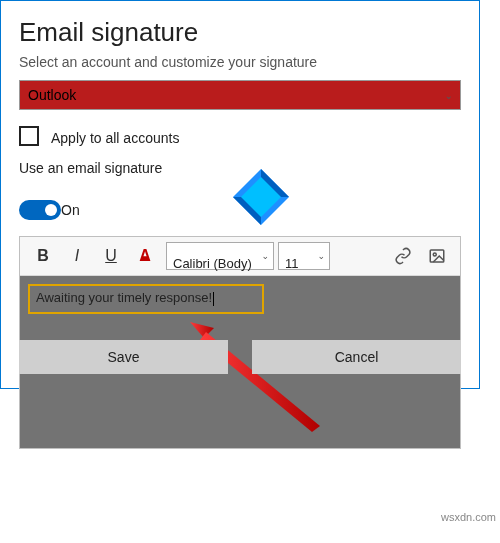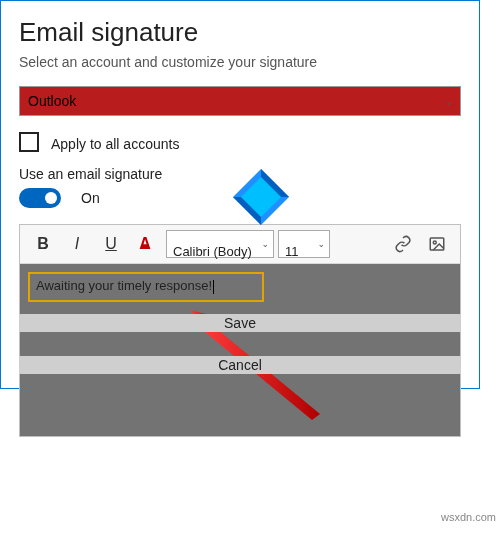--- a/index.html
+++ b/index.html
@@ -23,21 +23,21 @@
     background: #fff;
   }
   h1 {
     font-size: 26px;
     font-weight: 400;
     margin: 0 0 6px 0;
     color: #222;
   }
   .subtitle {
     color: #555;
-    margin: 0 0 16px 0;
+    margin: 0 0 10px 0;
   }
   .select-wrap {
     position: relative;
     width: 100%;
     margin-bottom: 16px;
   }
   .select {
     width: 100%;
     border: 1px solid #999;
     padding: 6px 28px 6px 8px;
@@ -62,27 +62,27 @@
     margin-bottom: 14px;
   }
   .checkbox {
     width: 20px;
     height: 20px;
     border: 2px solid #222;
     background: #fff;
     cursor: pointer;
   }
   .toggle-label {
-    margin-bottom: 6px;
+    margin-bottom: 24px;
     color: #222;
   }
   .toggle-row {
     display: flex;
     align-items: center;
-    gap: 20px;
+    gap: 0;
     margin-bottom: 16px;
   }
   .toggle {
     width: 42px;
     height: 20px;
     border-radius: 10px;
     background: #0067c0;
     position: relative;
     cursor: pointer;
   }
@@ -195,21 +195,20 @@
     height: 3px;
     background: #c00000;
   }
   .button-row {
     position: absolute;
     left: 18px;
     right: 18px;
     bottom: 14px;
     display: flex;
     gap: 24px;
-    flex-direction: column;
   }
   .btn {
     flex: 1;
     height: 34px;
     background: #cfcfcf;
     border: none;
     font: inherit;
     color: #222;
     cursor: pointer;
   }

